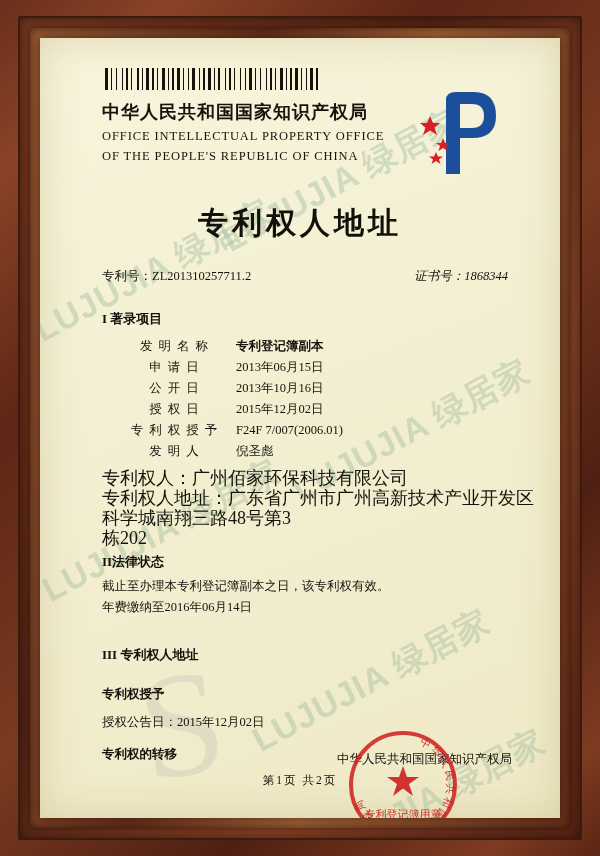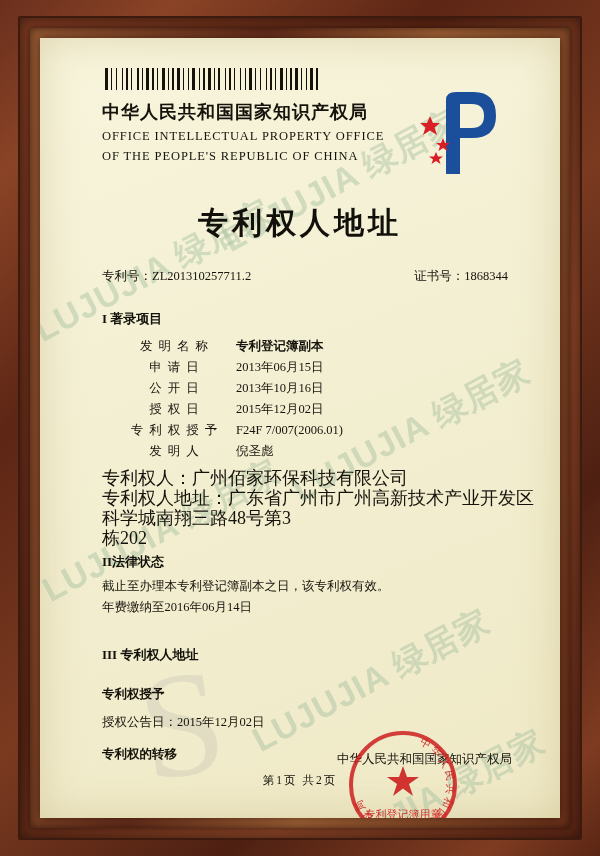--- a/index.html
+++ b/index.html
@@ -61,21 +61,21 @@
   .office .cn{font-size:18px;letter-spacing:1px;color:#16130c;font-weight:bold;font-family:"DejaVu Serif",serif;}
   .office .en1,.office .en2{font-size:12.5px;letter-spacing:.9px;color:#16130c;margin-top:5px;font-family:"Liberation Serif",serif;}
   
   .emblem{position:absolute;right:52px;top:48px;width:92px;height:92px;}
   .title{
     position:absolute;left:0;right:0;top:165px;text-align:center;
     font-size:30px;letter-spacing:4px;font-weight:bold;color:#12100a;
     font-family:"DejaVu Serif",serif;
   }
   .patno{position:absolute;left:62px;top:230px;font-size:12.5px;color:#16130c;}
-  .certno{position:absolute;right:52px;top:230px;font-size:12.5px;color:#16130c;}
+  .certno{position:absolute;right:52px;top:230px;font-size:12.5px;color:#16130c;font-style:italic;}
   .sect{position:absolute;left:62px;font-size:13px;font-weight:bold;color:#12100a;}
   .s1{top:272px;}
   .s2{top:515px;}
   .s3{top:608px;}
   .rows{position:absolute;left:78px;top:298px;font-size:12.5px;color:#16130c;line-height:21px;}
   .row{display:flex;}
   .rlab{width:118px;letter-spacing:6px;text-align:center;}
   .rval{}
   .ownerblk{position:absolute;left:62px;top:430px;font-size:18px;color:#16130c;line-height:20px;width:440px;}
   .legalblk{position:absolute;left:62px;top:538px;font-size:12.5px;color:#16130c;line-height:21px;}

